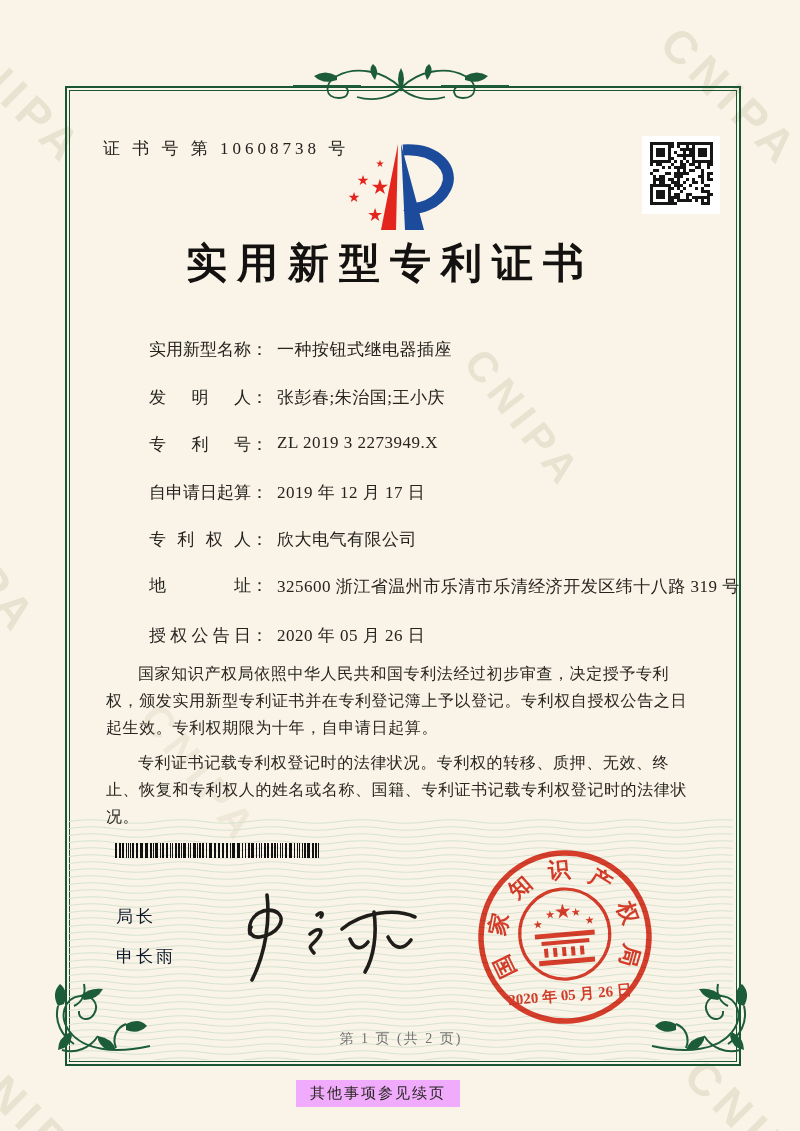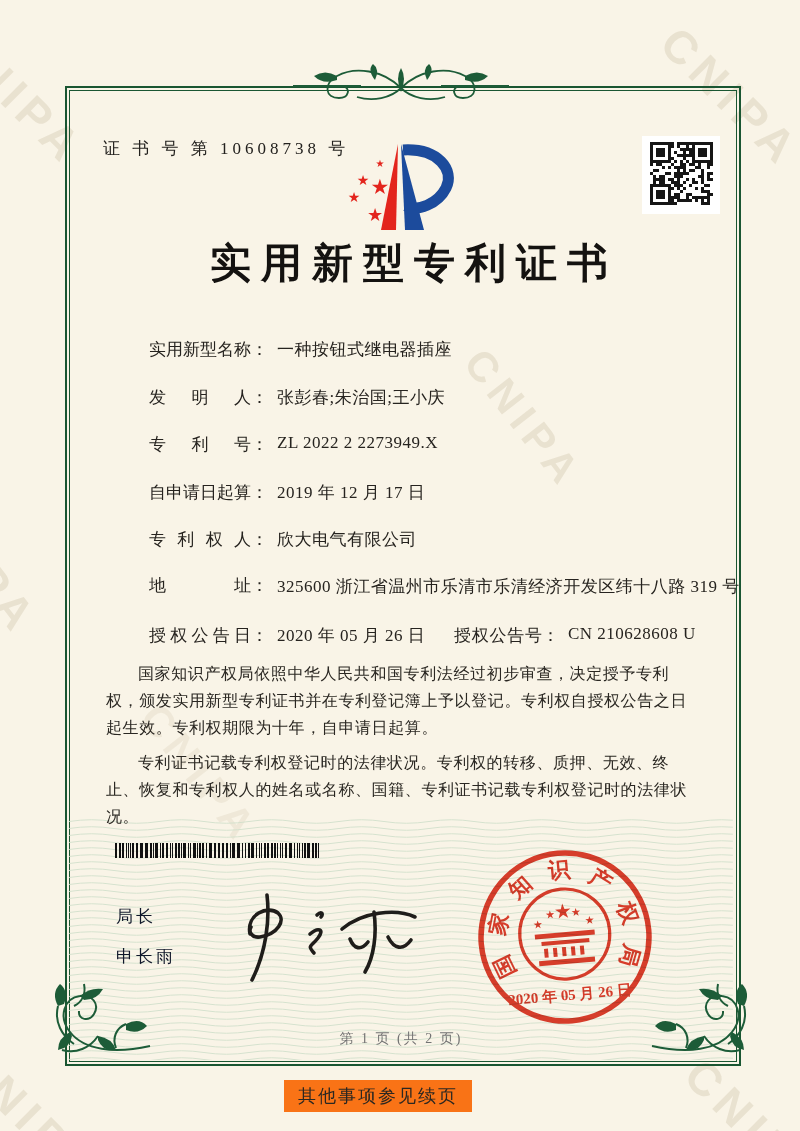--- a/index.html
+++ b/index.html
@@ -16,21 +16,21 @@
          border:2.5px solid #1a5632;z-index:2;}
   .frame-inner{position:absolute;inset:2px;border:1px solid #1a5632;}
 
   .cert-no{position:absolute;left:103px;top:137px;z-index:4;font-size:17px;
            letter-spacing:4px;color:#23211e;}
 
   .logo{position:absolute;left:343px;top:130px;z-index:4;}
   .qr-box{position:absolute;left:642px;top:136px;width:78px;height:78px;background:#ffffff;
           z-index:4;display:flex;align-items:center;justify-content:center;}
 
-  .title{position:absolute;left:78px;top:236px;width:672px;text-align:center;z-index:4;
+  .title{position:absolute;left:54px;top:236px;width:672px;text-align:center;z-index:4;
          font-size:41px;font-weight:bold;letter-spacing:10px;color:#141210;}
 
   .fields{position:absolute;left:115px;top:0;width:610px;z-index:4;font-size:17px;color:#26231f;}
   .frow{position:absolute;left:0;width:610px;white-space:nowrap;}
   .flabel{display:inline-block;width:102px;text-align:justify;text-align-last:justify;
           vertical-align:top;margin-left:34px;}
   .fcolon{display:inline-block;vertical-align:top;margin-right:9px;}
   .fvalue{display:inline-block;vertical-align:top;letter-spacing:.5px;}
   .fvalue.wrap{white-space:normal;width:496px;line-height:1.55;}
   .grant2{position:absolute;left:305px;top:0;white-space:nowrap;}
@@ -46,21 +46,21 @@
   .signer{position:absolute;left:116px;z-index:4;font-family:"Liberation Sans",sans-serif;
           font-size:17px;color:#0f172a;letter-spacing:3px;}
   .signature{position:absolute;left:222px;top:882px;z-index:4;}
 
   .seal{position:absolute;left:474px;top:846px;z-index:5;transform:rotate(-5deg);
         opacity:.93;mix-blend-mode:multiply;}
 
   .footer-page{position:absolute;left:65px;top:1030px;width:672px;text-align:center;
                z-index:4;font-size:14px;color:#737373;letter-spacing:2px;}
   .note{position:absolute;left:378px;top:1080px;transform:translateX(-50%);z-index:4;
-        background:#f97316;padding:4px 14px;font-size:18px;letter-spacing:2px;color:#2a2722;}
+        background:#f0abfc;padding:4px 14px;font-size:15px;letter-spacing:2px;color:#2a2722;}
 
   .ornament{position:absolute;z-index:4;}
 </style>
 </head>
 <body>
 
 <div class="page">
 
   <div class="wm" style="left:-28px;top:14px;transform:rotate(45deg);">CNIPA</div>
   <div class="wm" style="left:688px;top:16px;transform:rotate(45deg);">CNIPA</div>
@@ -353,36 +353,33 @@
   <div class="title">实用新型专利证书</div>
 
   <div class="fields">
     <div class="frow" style="top:338px;">
       <span class="flabel">实用新型名称</span><span class="fcolon">：</span><span class="fvalue">一种按钮式继电器插座</span>
     </div>
     <div class="frow" style="top:386px;">
       <span class="flabel">发明人</span><span class="fcolon">：</span><span class="fvalue">张彭春;朱治国;王小庆</span>
     </div>
     <div class="frow" style="top:433px;">
-      <span class="flabel">专利号</span><span class="fcolon">：</span><span class="fvalue">ZL 2022 2 2273949.X</span>
+      <span class="flabel">专利号</span><span class="fcolon">：</span><span class="fvalue">ZL 2019 3 2273949.X</span>
     </div>
     <div class="frow" style="top:481px;">
       <span class="flabel">自申请日起算</span><span class="fcolon">：</span><span class="fvalue">2019 年 12 月 17 日</span>
     </div>
     <div class="frow" style="top:528px;">
       <span class="flabel">专利权人</span><span class="fcolon">：</span><span class="fvalue">欣大电气有限公司</span>
     </div>
     <div class="frow" style="top:574px;">
       <span class="flabel">地址</span><span class="fcolon">：</span><span class="fvalue wrap">325600 浙江省温州市乐清市乐清经济开发区纬十八路 319 号</span>
     </div>
     <div class="frow" style="top:624px;">
       <span class="flabel">授权公告日</span><span class="fcolon">：</span><span class="fvalue">2020 年 05 月 26 日</span>
-      <span class="grant2">
-        <span class="flabel" style="width:88px;">授权公告号</span><span class="fcolon">：</span><span class="fvalue">CN 210628608 U</span>
-      </span>
     </div>
   </div>
 
   <div class="body-text">
     <p>国家知识产权局依照中华人民共和国专利法经过初步审查，决定授予专利权，颁发实用新型专利证书并在专利登记簿上予以登记。专利权自授权公告之日起生效。专利权期限为十年，自申请日起算。</p>
     <p>专利证书记载专利权登记时的法律状况。专利权的转移、质押、无效、终止、恢复和专利权人的姓名或名称、国籍、专利证书记载专利权登记时的法律状况。</p>
   </div>
 
   <svg class="waves" width="664" height="242">
     <defs>

